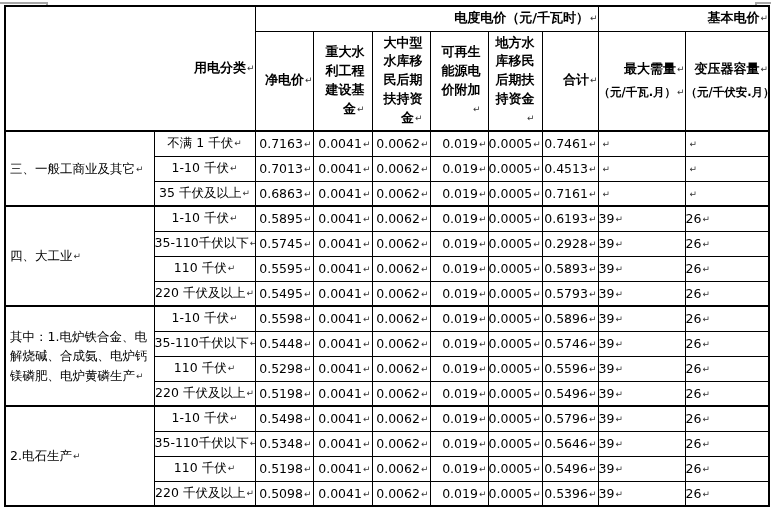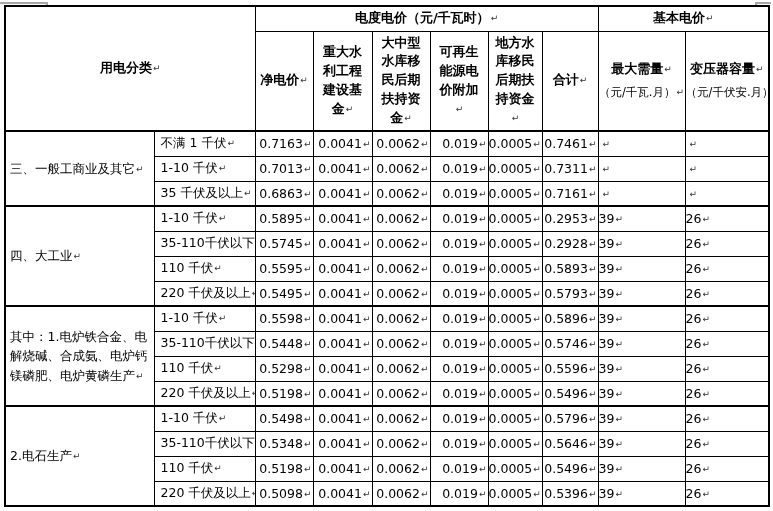--- a/index.html
+++ b/index.html
@@ -17,34 +17,34 @@
     border-top:2px solid #a6a6a6; border-left:2px solid #a6a6a6;
   }
   table.tariff {
     position:absolute; left:4px; top:5px; width:764px;
     border-collapse:collapse; table-layout:fixed; background:#fff;
     border:2px solid #000;
   }
   .tariff th, .tariff td {
     border:1px solid #000; padding:0; overflow:hidden; vertical-align:middle;
   }
-  .tariff th { font-weight:bold; font-size:13px; text-align:center; line-height:1.45; }
+  .tariff th { font-weight:bold; font-size:13px; text-align:right; line-height:1.45; }
   tr.h1 { height:25px; }
   tr.h2 { height:100px; }
   tbody tr { height:25px; }
   tbody td { font-size:12.5px; }
   tr.sec td, tr.sec th { border-top:2px solid #000; }
   thead tr.h2 th { border-bottom:2px solid #000; }
 
   th.narrow { padding:0 7px; }
   th.basic  { line-height:1.9;margin-left:8px; }
-  th.basic .unit { font-size:11.5px; white-space:nowrap; font-weight:normal; }
+  th.basic .unit { font-size:11.5px; white-space:nowrap; font-weight:bold; }
 
   td.cat  { text-align:left; padding:11px 4px; line-height:1.55; font-size:12.5px; }
-  td.volt { text-align:left; padding-left:6px; white-space:nowrap; }
+  td.volt { text-align:center; padding-left:0; white-space:nowrap; }
   td.num  { text-align:right; padding-right:1px; white-space:nowrap; }
   td.ctr  { text-align:left; white-space:nowrap; }
   td.empty{ text-align:left; padding-left:3px; }
 
   
   .pm::after {
     content:"\21B5";
     font-size:9px; color:#333; margin-left:1px;
     font-weight:normal; display:inline-block; transform:translateY(-1px);
   }
@@ -105,21 +105,21 @@
       <td class="empty"><span class="pm"></span></td>
       <td class="empty"><span class="pm"></span></td>
     </tr>
     <tr>
       <td class="volt"><span class="pm">1-10 千伏</span></td>
       <td class="num"><span class="pm">0.7013</span></td>
       <td class="num"><span class="pm">0.0041</span></td>
       <td class="num"><span class="pm">0.0062</span></td>
       <td class="num"><span class="pm">0.019</span></td>
       <td class="num"><span class="pm">0.0005</span></td>
-      <td class="num"><span class="pm">0.7311</span></td>
+      <td class="num"><span class="pm">0.4513</span></td>
       <td class="empty"><span class="pm"></span></td>
       <td class="empty"><span class="pm"></span></td>
     </tr>
     <tr>
       <td class="volt"><span class="pm">35 千伏及以上</span></td>
       <td class="num"><span class="pm">0.6863</span></td>
       <td class="num"><span class="pm">0.0041</span></td>
       <td class="num"><span class="pm">0.0062</span></td>
       <td class="num"><span class="pm">0.019</span></td>
       <td class="num"><span class="pm">0.0005</span></td>
@@ -129,21 +129,21 @@
     </tr>
 
     <tr class="sec">
       <td class="cat" rowspan="4"><span class="pm">四、大工业</span></td>
       <td class="volt"><span class="pm">1-10 千伏</span></td>
       <td class="num"><span class="pm">0.5895</span></td>
       <td class="num"><span class="pm">0.0041</span></td>
       <td class="num"><span class="pm">0.0062</span></td>
       <td class="num"><span class="pm">0.019</span></td>
       <td class="num"><span class="pm">0.0005</span></td>
-      <td class="num"><span class="pm">0.2953</span></td>
+      <td class="num"><span class="pm">0.6193</span></td>
       <td class="ctr"><span class="pm">39</span></td>
       <td class="ctr"><span class="pm">26</span></td>
     </tr>
     <tr>
       <td class="volt"><span class="pm">35-110千伏以下</span></td>
       <td class="num"><span class="pm">0.5745</span></td>
       <td class="num"><span class="pm">0.0041</span></td>
       <td class="num"><span class="pm">0.0062</span></td>
       <td class="num"><span class="pm">0.019</span></td>
       <td class="num"><span class="pm">0.0005</span></td>

